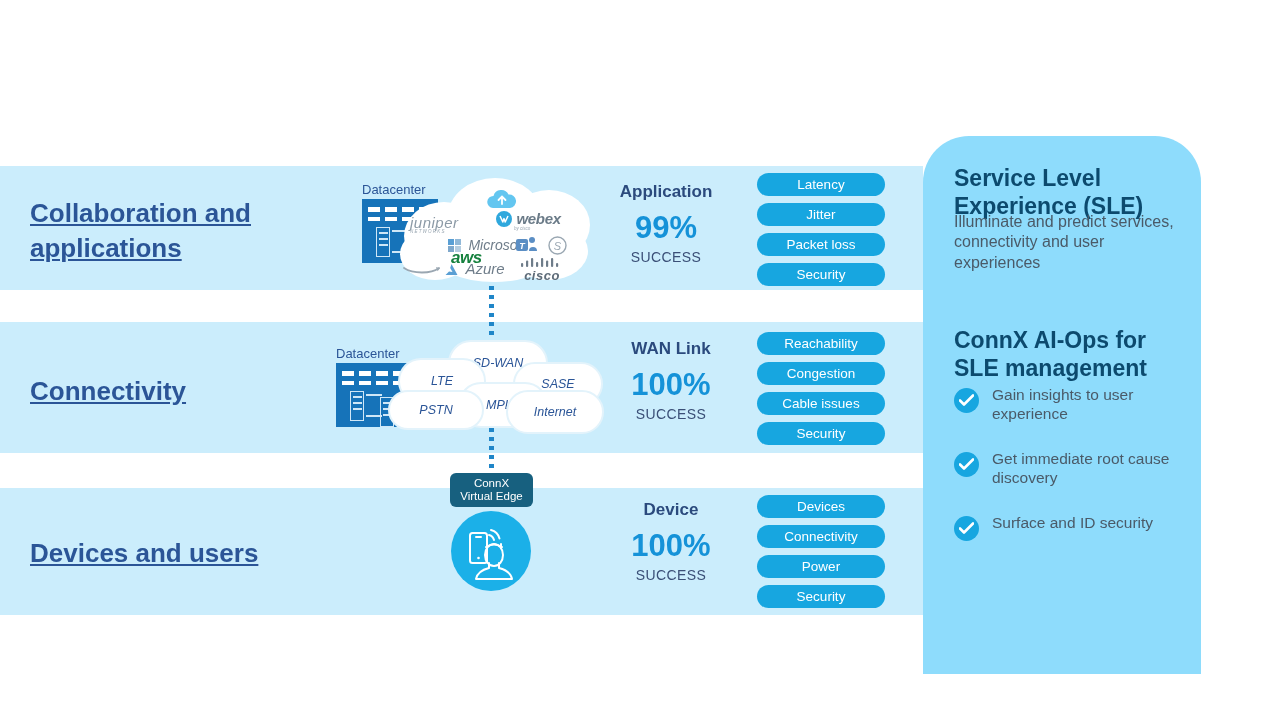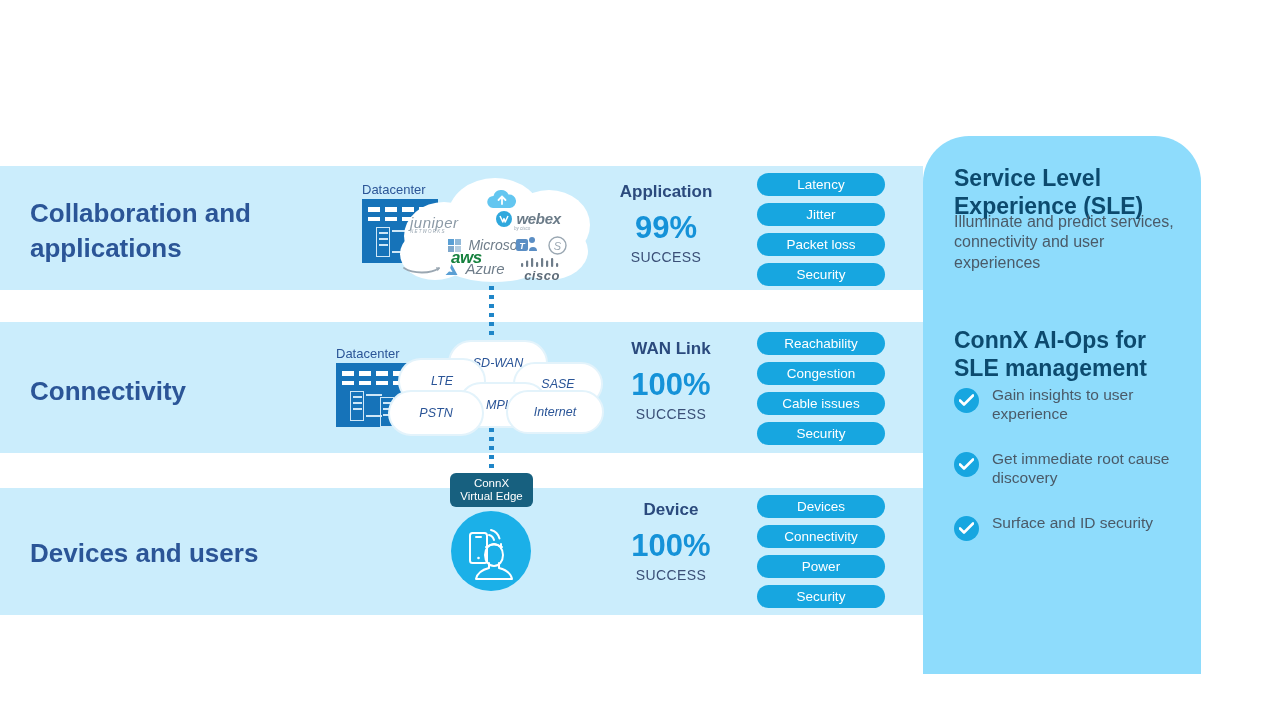--- a/index.html
+++ b/index.html
@@ -29,20 +29,21 @@
     background: #cbedfc;
   }
   #band-0 { top: 166px; height: 124px; }
   #band-1 { top: 322px; height: 131px; }
   #band-2 { top: 488px; height: 127px; }
 
   .band-label {
     position: absolute; left: 30px;
     font-size: 26px; font-weight: bold; color: #2b5597;
     line-height: 1.35;
+    text-decoration: underline;
   }
   #label-0 { top: 196px; width: 320px; }
   #label-1 { top: 374px; width: 320px; }
   #label-2 { top: 536px; width: 330px; }
 
   
   .dots {
     position: absolute; left: 489px; width: 5px;
     background-image: linear-gradient(#1f86c8 50%, rgba(255,255,255,0) 0%);
     background-size: 5px 9px;
@@ -302,21 +303,21 @@
       <span class="arrow-line" style="left:30px;top:31px;width:16px;height:1.5px"></span>
       <span class="arrow-line" style="left:30px;top:52px;width:16px;height:1.5px"></span>
     </div>
   </div>
 
   <div class="cloudgroup" id="cloud-wan">
     <span class="wcloud" style="left:60px;top:0px;width:100px;height:46px;">SD-WAN</span>
     <span class="wcloud" style="left:125px;top:22px;width:90px;height:44px;">SASE</span>
     <span class="wcloud" style="left:10px;top:18px;width:88px;height:46px;">LTE</span>
     <span class="wcloud" style="left:70px;top:42px;width:90px;height:46px;">MPLS</span>
-    <span class="wcloud" style="left:0px;top:50px;width:96px;height:46px;">PSTN</span>
+    <span class="wcloud" style="left:0px;top:50px;width:96px;height:40px;">PSTN</span>
     <span class="wcloud" style="left:118px;top:50px;width:98px;height:44px;">Internet</span>
   </div>
 
   <div id="vedge">
     <span>ConnX</span>
     <span>Virtual Edge</span>
   </div>
 
   <div id="device-circle">
     <svg width="80" height="80" viewBox="0 0 80 80">

